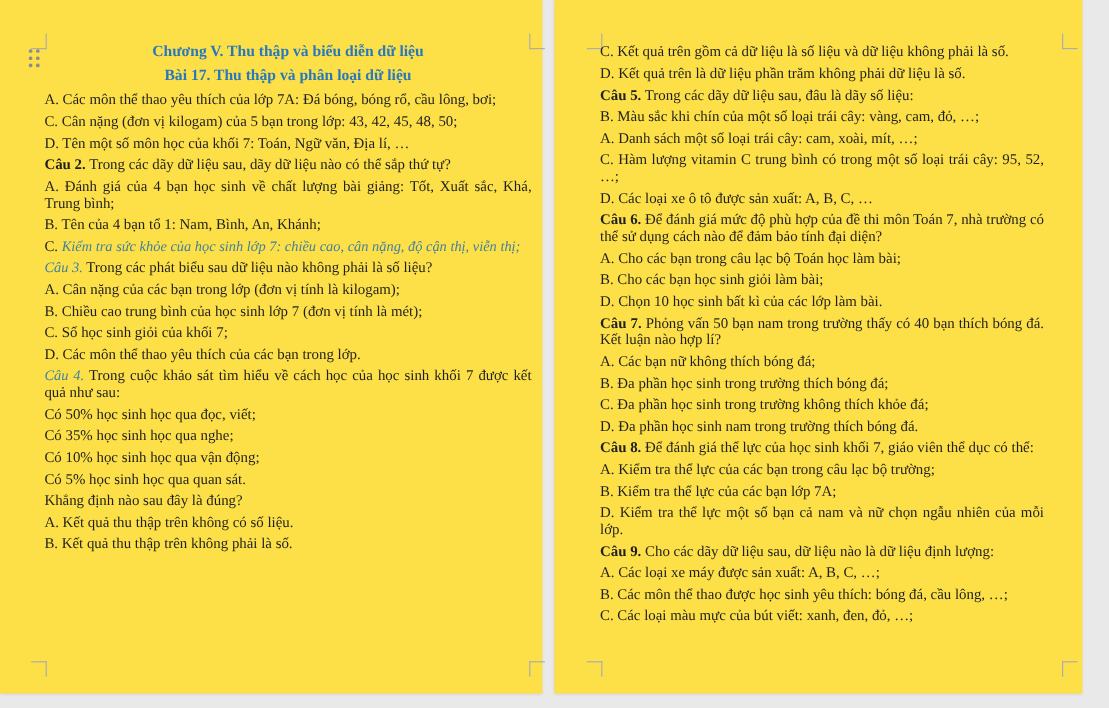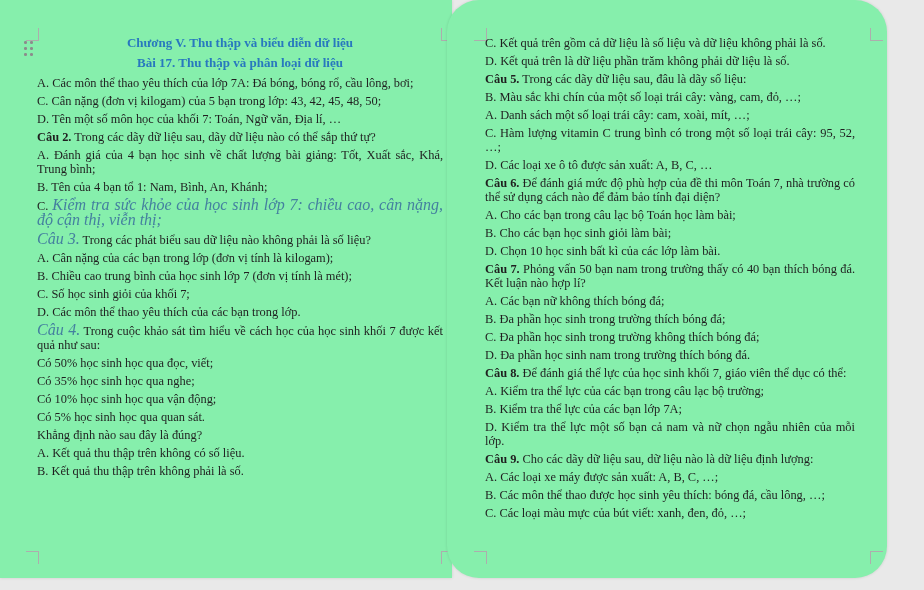--- a/index.html
+++ b/index.html
@@ -10,25 +10,25 @@
     height: 590px;
     background: #e9e9e9;
     overflow: hidden;
     font-family: "Liberation Serif", "DejaVu Serif", serif;
     color: #1f1f1f;
   }
   .page {
     position: absolute;
     top: 0;
     height: 578px;
-    background: #86efac;
+    background: #fde047;
     box-shadow: 0 0 3px rgba(0,0,0,0.12);
   }
   .page-left  { left: 0;     width: 452px; }
-  .page-right { left: 447px; width: 440px; border-radius: 32px; }
+  .page-right { left: 462px; width: 440px; }
   .page-content { position: relative; }
   .page-left  .page-content { padding: 36px 9px 0 37px; }
   .page-right .page-content { padding: 36px 32px 0 38px; }
 
   p.para {
     margin: 0 0 4px 0;
     font-size: 12.4px;
     line-height: 14px;
     text-align: justify;
   }
@@ -38,21 +38,21 @@
     line-height: 14px;
     text-align: center;
     font-weight: bold;
     color: #2878be;
   }
   .seg-question-bold { font-weight: bold; }
   .seg-body { }
   .seg-annotation {
     color: #44809f;
     font-style: italic;
-    font-size: 16px;
+    font-size: 12px;
   }
 
   
   .corner {
     position: absolute;
     width: 12px;
     height: 12px;
   }
   .corner.tl { border-right: 1px solid #adadad; border-bottom: 1px solid #adadad; }
   .corner.tr { border-left: 1px solid #adadad;  border-bottom: 1px solid #adadad; }
@@ -140,21 +140,21 @@
           <p class="para"><span class="seg-body">A. Danh sách một số loại trái cây: cam, xoài, mít, …;</span></p>
           <p class="para"><span class="seg-body">C. Hàm lượng vitamin C trung bình có trong một số loại trái cây: 95, 52, …;</span></p>
           <p class="para"><span class="seg-body">D. Các loại xe ô tô được sản xuất: A, B, C, …</span></p>
           <p class="para"><span class="seg-question-bold">Câu 6.</span><span class="seg-body"> Để đánh giá mức độ phù hợp của đề thi môn Toán 7, nhà trường có thể sử dụng cách nào để đảm bảo tính đại diện?</span></p>
           <p class="para"><span class="seg-body">A. Cho các bạn trong câu lạc bộ Toán học làm bài;</span></p>
           <p class="para"><span class="seg-body">B. Cho các bạn học sinh giỏi làm bài;</span></p>
           <p class="para"><span class="seg-body">D. Chọn 10 học sinh bất kì của các lớp làm bài.</span></p>
           <p class="para"><span class="seg-question-bold">Câu 7.</span><span class="seg-body"> Phỏng vấn 50 bạn nam trong trường thấy có 40 bạn thích bóng đá. Kết luận nào hợp lí?</span></p>
           <p class="para"><span class="seg-body">A. Các bạn nữ không thích bóng đá;</span></p>
           <p class="para"><span class="seg-body">B. Đa phần học sinh trong trường thích bóng đá;</span></p>
-          <p class="para"><span class="seg-body">C. Đa phần học sinh trong trường không thích bóng đá;</span></p>
+          <p class="para"><span class="seg-body">C. Đa phần học sinh trong trường không thích khỏe đá;</span></p>
           <p class="para"><span class="seg-body">D. Đa phần học sinh nam trong trường thích bóng đá.</span></p>
           <p class="para"><span class="seg-question-bold">Câu 8.</span><span class="seg-body"> Để đánh giá thể lực của học sinh khối 7, giáo viên thể dục có thể:</span></p>
           <p class="para"><span class="seg-body">A. Kiểm tra thể lực của các bạn trong câu lạc bộ trường;</span></p>
           <p class="para"><span class="seg-body">B. Kiểm tra thể lực của các bạn lớp 7A;</span></p>
           <p class="para"><span class="seg-body">D. Kiểm tra thể lực một số bạn cả nam và nữ chọn ngẫu nhiên của mỗi lớp.</span></p>
           <p class="para"><span class="seg-question-bold">Câu 9.</span><span class="seg-body"> Cho các dãy dữ liệu sau, dữ liệu nào là dữ liệu định lượng:</span></p>
           <p class="para"><span class="seg-body">A. Các loại xe máy được sản xuất: A, B, C, …;</span></p>
           <p class="para"><span class="seg-body">B. Các môn thể thao được học sinh yêu thích: bóng đá, cầu lông, …;</span></p>
           <p class="para"><span class="seg-body">C. Các loại màu mực của bút viết: xanh, đen, đỏ, …;</span></p>
         </div>

